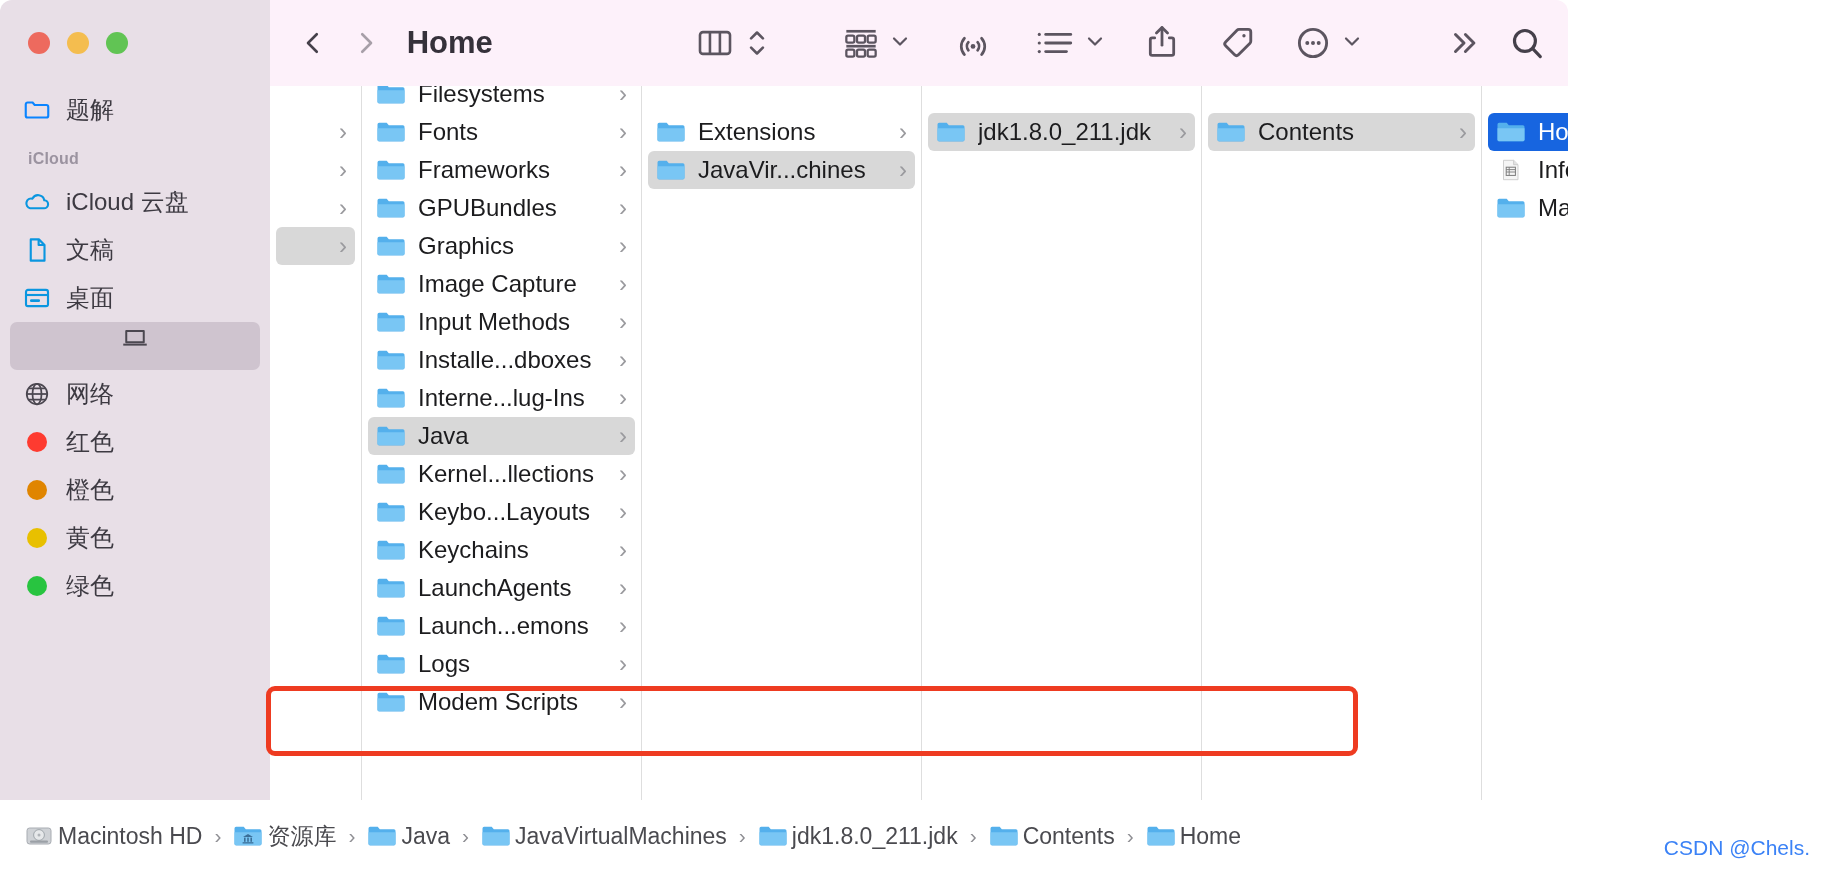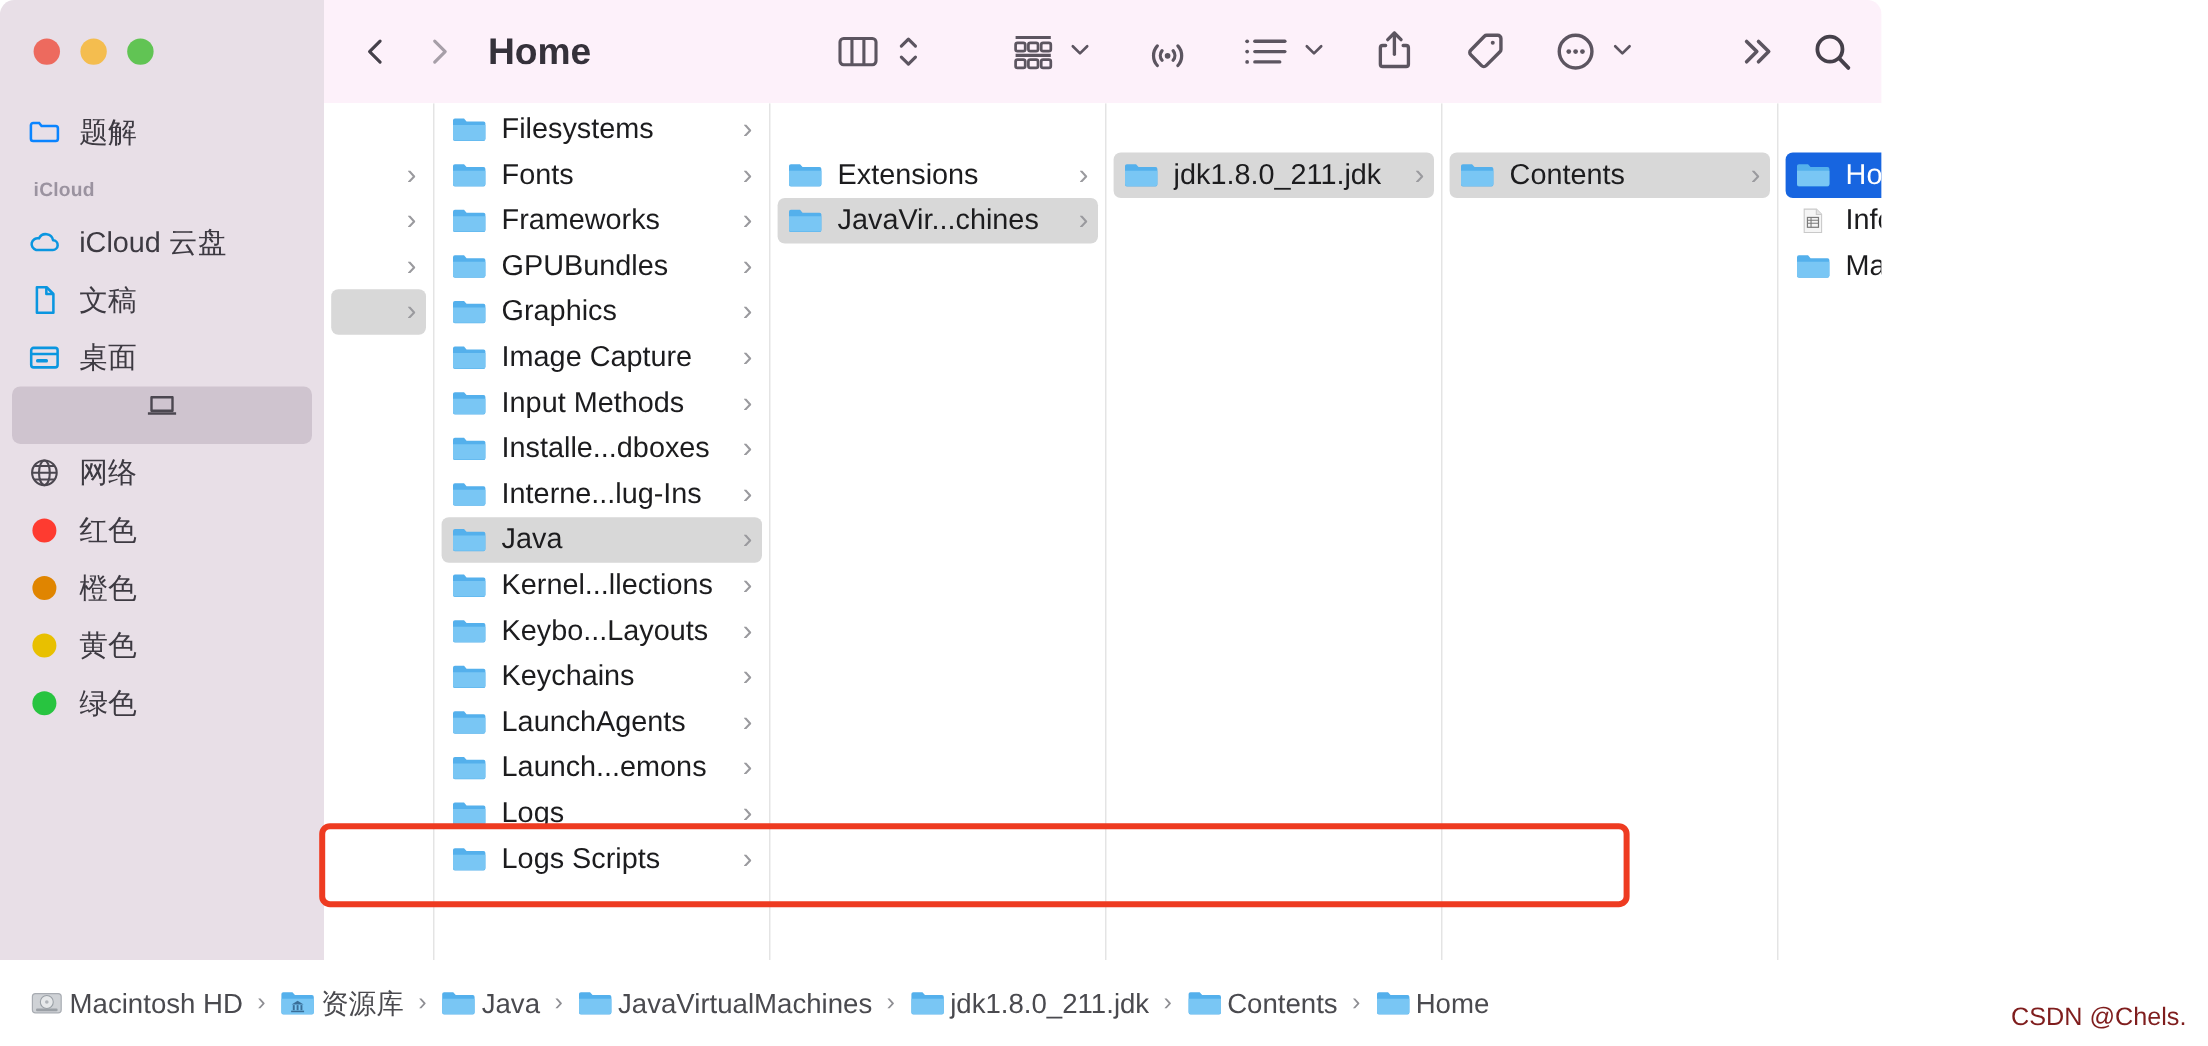--- a/index.html
+++ b/index.html
@@ -88,21 +88,21 @@
   .gap-g { width: 88px; }
   .gap-h { width: 28px; }
 
   
   .columns {
     flex: 1 1 auto; display: flex; background: #fff;
     overflow: hidden; position: relative;
   }
   .col {
     height: 100%; border-right: 1px solid #dedede;
-    padding-top: 17px; position: relative; overflow: hidden;
+    padding-top: 3px; position: relative; overflow: hidden;
     flex: 0 0 auto;
   }
   .col-0 { width: 92px; }
   .col-1 { width: 280px; }
   .col-2 { width: 280px; }
   .col-3 { width: 280px; }
   .col-4 { width: 280px; }
   .col-5 { width: 280px; border-right: none; }
 
   .row {
@@ -134,22 +134,22 @@
   .sep { margin: 0 12px; color: #8e8e93; font-size: 21px; }
 
   .hl-box {
     position: absolute; left: 266px; top: 686px;
     width: 1092px; height: 70px;
     border: 5px solid #ee3b21; border-radius: 9px;
     pointer-events: none;
   }
 
   .watermark {
-    position: absolute; right: 18px; bottom: 12px;
-    font-size: 21px; color: #7f1d1d;
+    position: absolute; right: 30px; bottom: 12px;
+    font-size: 21px; color: #3b82f6;
     font-family: "Liberation Sans", sans-serif;
   }
 
   
   .clip-top { margin-top: -14px; }
 </style>
 </head>
 <body>
 
 <div id="root">
@@ -585,21 +585,21 @@
               <span class="rname">Logs</span>
               <span class="chev">›</span>
             </div>
             <div class="row">
               <span class="fico">
                   <svg width="30" height="24" viewBox="0 0 30 24">
                     <path d="M1.5 4.4a1.6 1.6 0 0 1 1.6-1.6h7.6l2.1 2.4h14.1a1.6 1.6 0 0 1 1.6 1.6v13a1.6 1.6 0 0 1-1.6 1.6H3.1a1.6 1.6 0 0 1-1.6-1.6z" fill="#54b0ec"></path>
                     <path d="M1.5 8.2h27v11.2a1.6 1.6 0 0 1-1.6 1.6H3.1a1.6 1.6 0 0 1-1.6-1.6z" fill="#79c6f4"></path>
                   </svg>
                 </span>
-              <span class="rname">Logs Scripts</span>
+              <span class="rname">Modem Scripts</span>
               <span class="chev">›</span>
             </div>
           </div>
         </div>
 
         <div class="col col-2">
           <div style="height:24px"></div>
           <div class="row">
             <span class="fico">
                 <svg width="30" height="24" viewBox="0 0 30 24">

